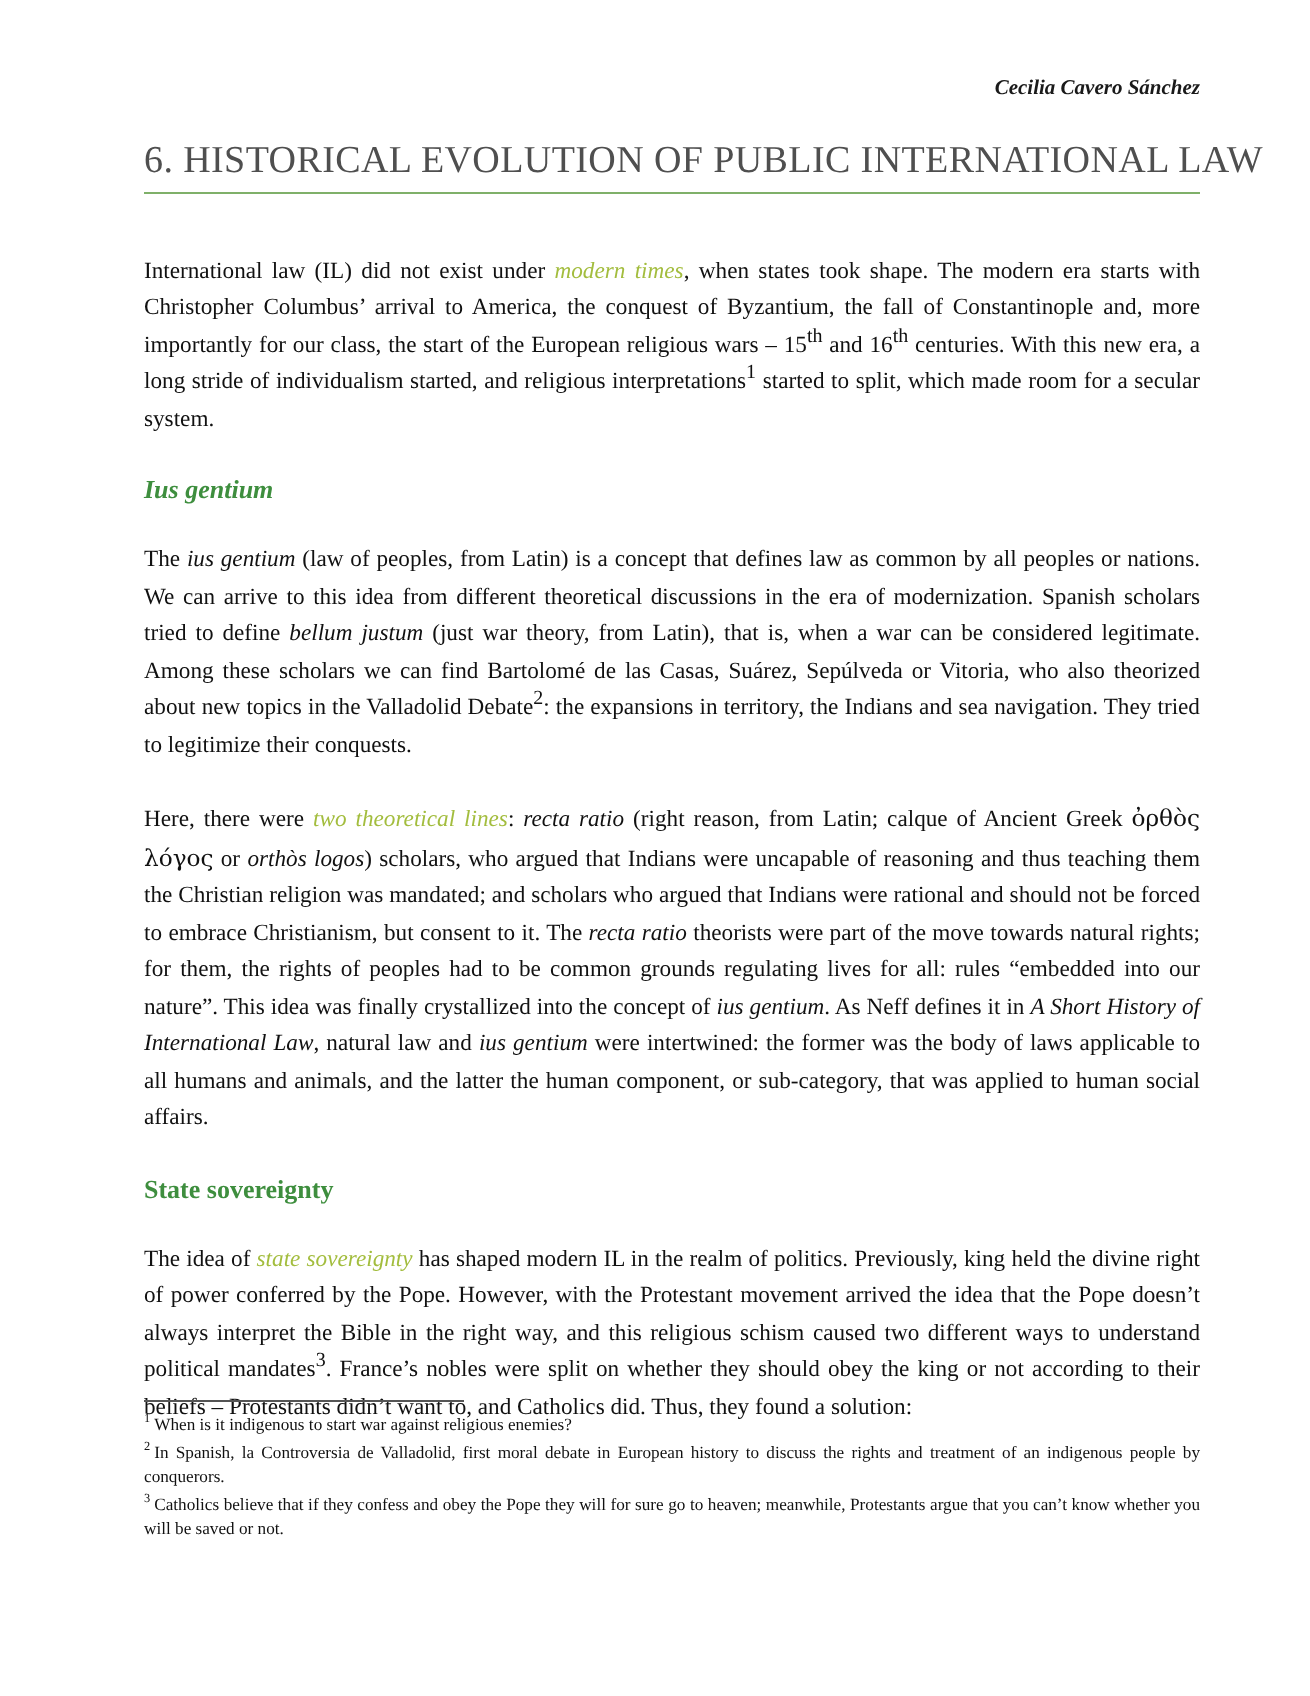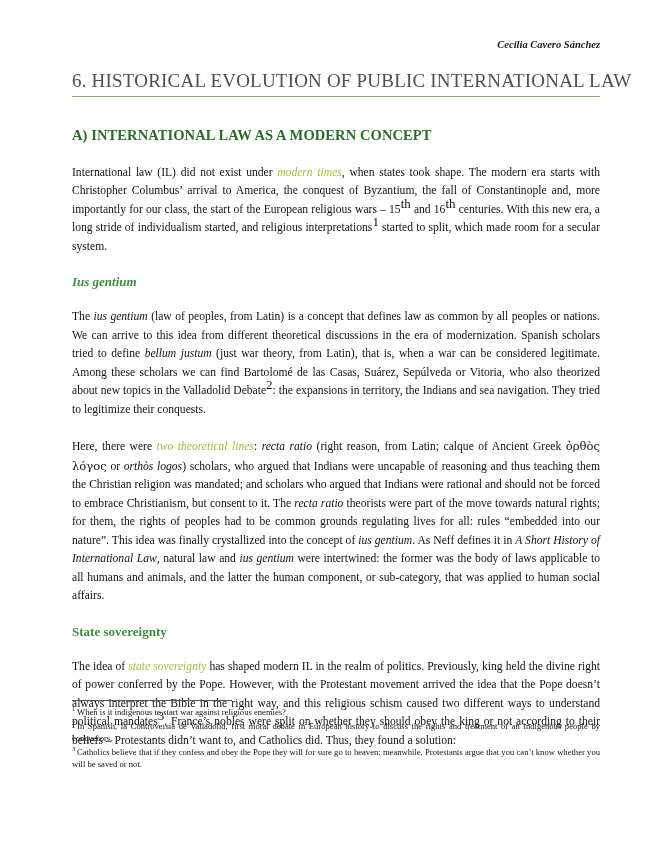--- a/index.html
+++ b/index.html
@@ -71,21 +71,21 @@
     text-align: justify;
     text-justify: inter-word;
     margin: 0 0 18px 0;
     color: #111111;
   }
   p.body:last-of-type { margin-bottom: 12px; }
 
   .hl { color: #a3bd3e; font-style: italic; }
   .it { font-style: italic; }
   sup {
-    font-size: 13px;
+    font-size: 10px;
     vertical-align: super;
     line-height: 0;
   }
 
   
   .footnotes {
     position: absolute;
     left: 72px;
     right: 55px;
     top: 700px;
@@ -115,21 +115,20 @@
 <body>
 
 <div class="page">
 
   <div class="doc-header">
     <div>Cecilia Cavero Sánchez</div>
   </div>
 
   <h1 class="chapter-title">6. HISTORICAL EVOLUTION OF PUBLIC INTERNATIONAL LAW</h1>
 
-  <h2 class="heading-a">A) INTERNATIONAL LAW AS A MODERN CONCEPT</h2>
 
   <p class="body"><span>International law (IL) did not exist under </span><span class="hl">modern times</span><span>, when states took shape. The modern era starts with Christopher Columbus’ arrival to America, the conquest of Byzantium, the fall of Constantinople and, more importantly for our class, the start of the European religious wars – 15</span><sup>th</sup><span> and 16</span><sup>th</sup><span> centuries. With this new era, a long stride of individualism started, and religious interpretations</span><sup>1</sup><span> started to split, which made room for a secular system.</span></p>
 
   <h3 class="heading-sub">Ius gentium</h3>
 
   <p class="body"><span>The </span><span class="it">ius gentium</span><span> (law of peoples, from Latin) is a concept that defines law as common by all peoples or nations. We can arrive to this idea from different theoretical discussions in the era of modernization. Spanish scholars tried to define </span><span class="it">bellum justum</span><span> (just war theory, from Latin), that is, when a war can be considered legitimate. Among these scholars we can find Bartolomé de las Casas, Suárez, Sepúlveda or Vitoria, who also theorized about new topics in the Valladolid Debate</span><sup>2</sup><span>: the expansions in territory, the Indians and sea navigation. They tried to legitimize their conquests.</span></p>
 
   <p class="body"><span>Here, there were </span><span class="hl">two theoretical lines</span><span>: </span><span class="it">recta ratio</span><span> (right reason, from Latin; calque of Ancient Greek </span><span class="greek">ὀρθὸς λόγος</span><span> or </span><span class="it">orthòs logos</span><span>) scholars, who argued that Indians were uncapable of reasoning and thus teaching them the Christian religion was mandated; and scholars who argued that Indians were rational and should not be forced to embrace Christianism, but consent to it. The </span><span class="it">recta ratio</span><span> theorists were part of the move towards natural rights; for them, the rights of peoples had to be common grounds regulating lives for all: rules “embedded into our nature”. This idea was finally crystallized into the concept of </span><span class="it">ius gentium</span><span>. As Neff defines it in </span><span class="it">A Short History of International Law</span><span>, natural law and </span><span class="it">ius gentium</span><span> were intertwined: the former was the body of laws applicable to all humans and animals, and the latter the human component, or sub-category, that was applied to human social affairs.</span></p>
 
   <h3 class="heading-sub upright">State sovereignty</h3>

